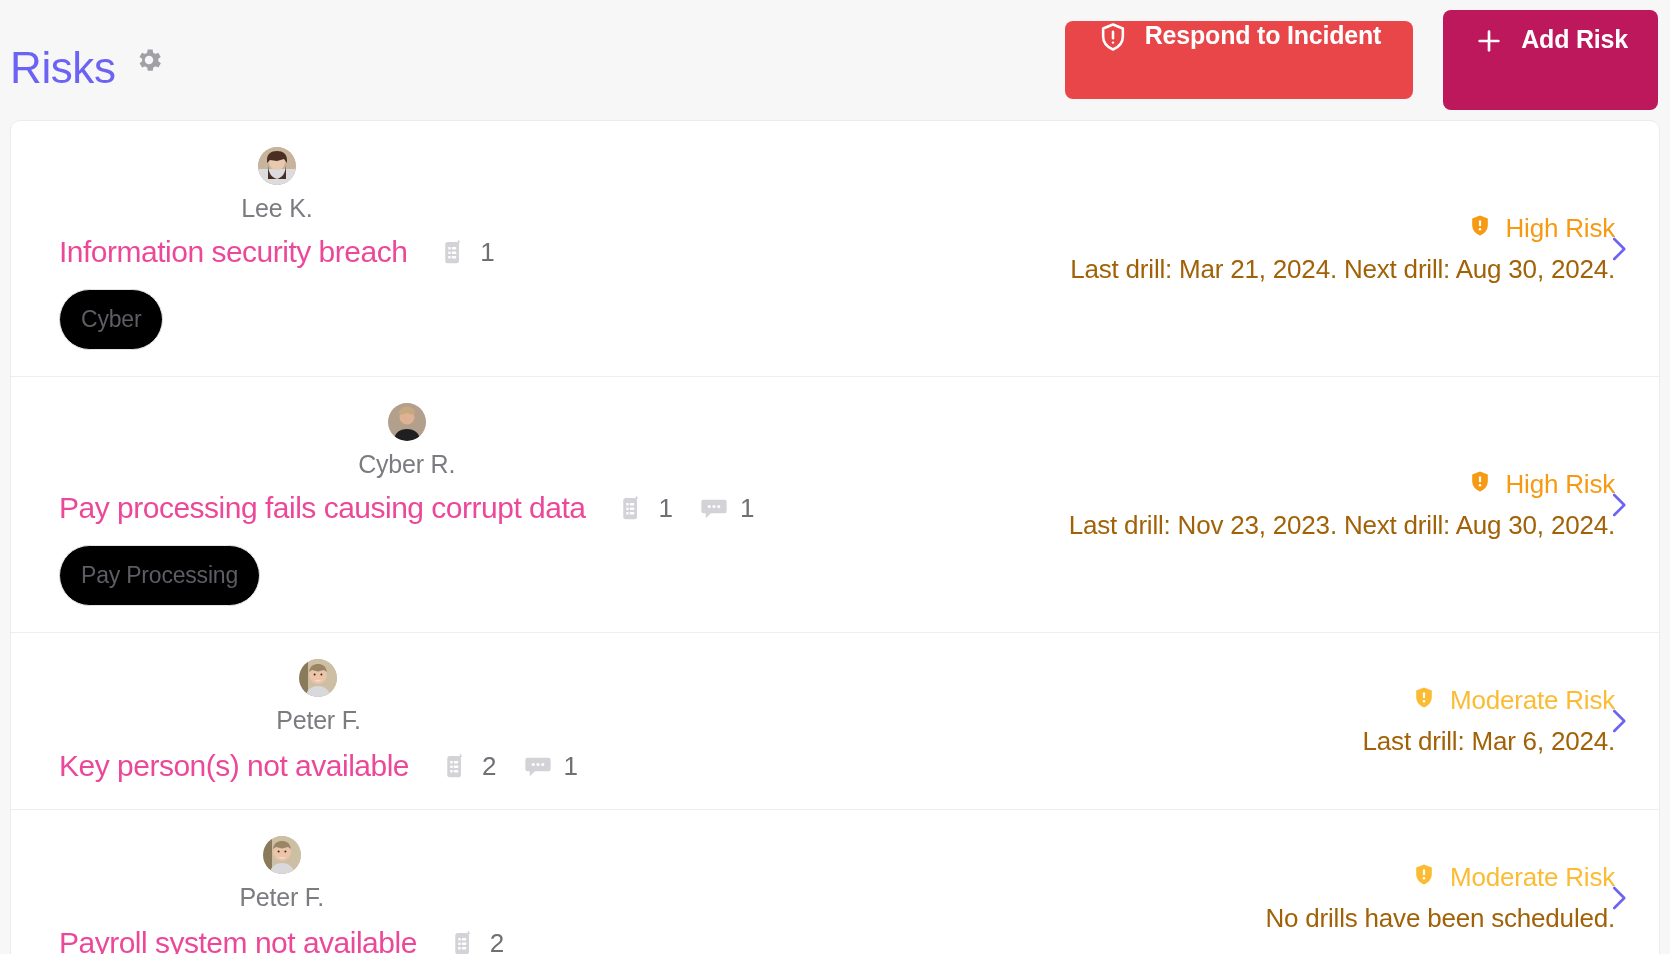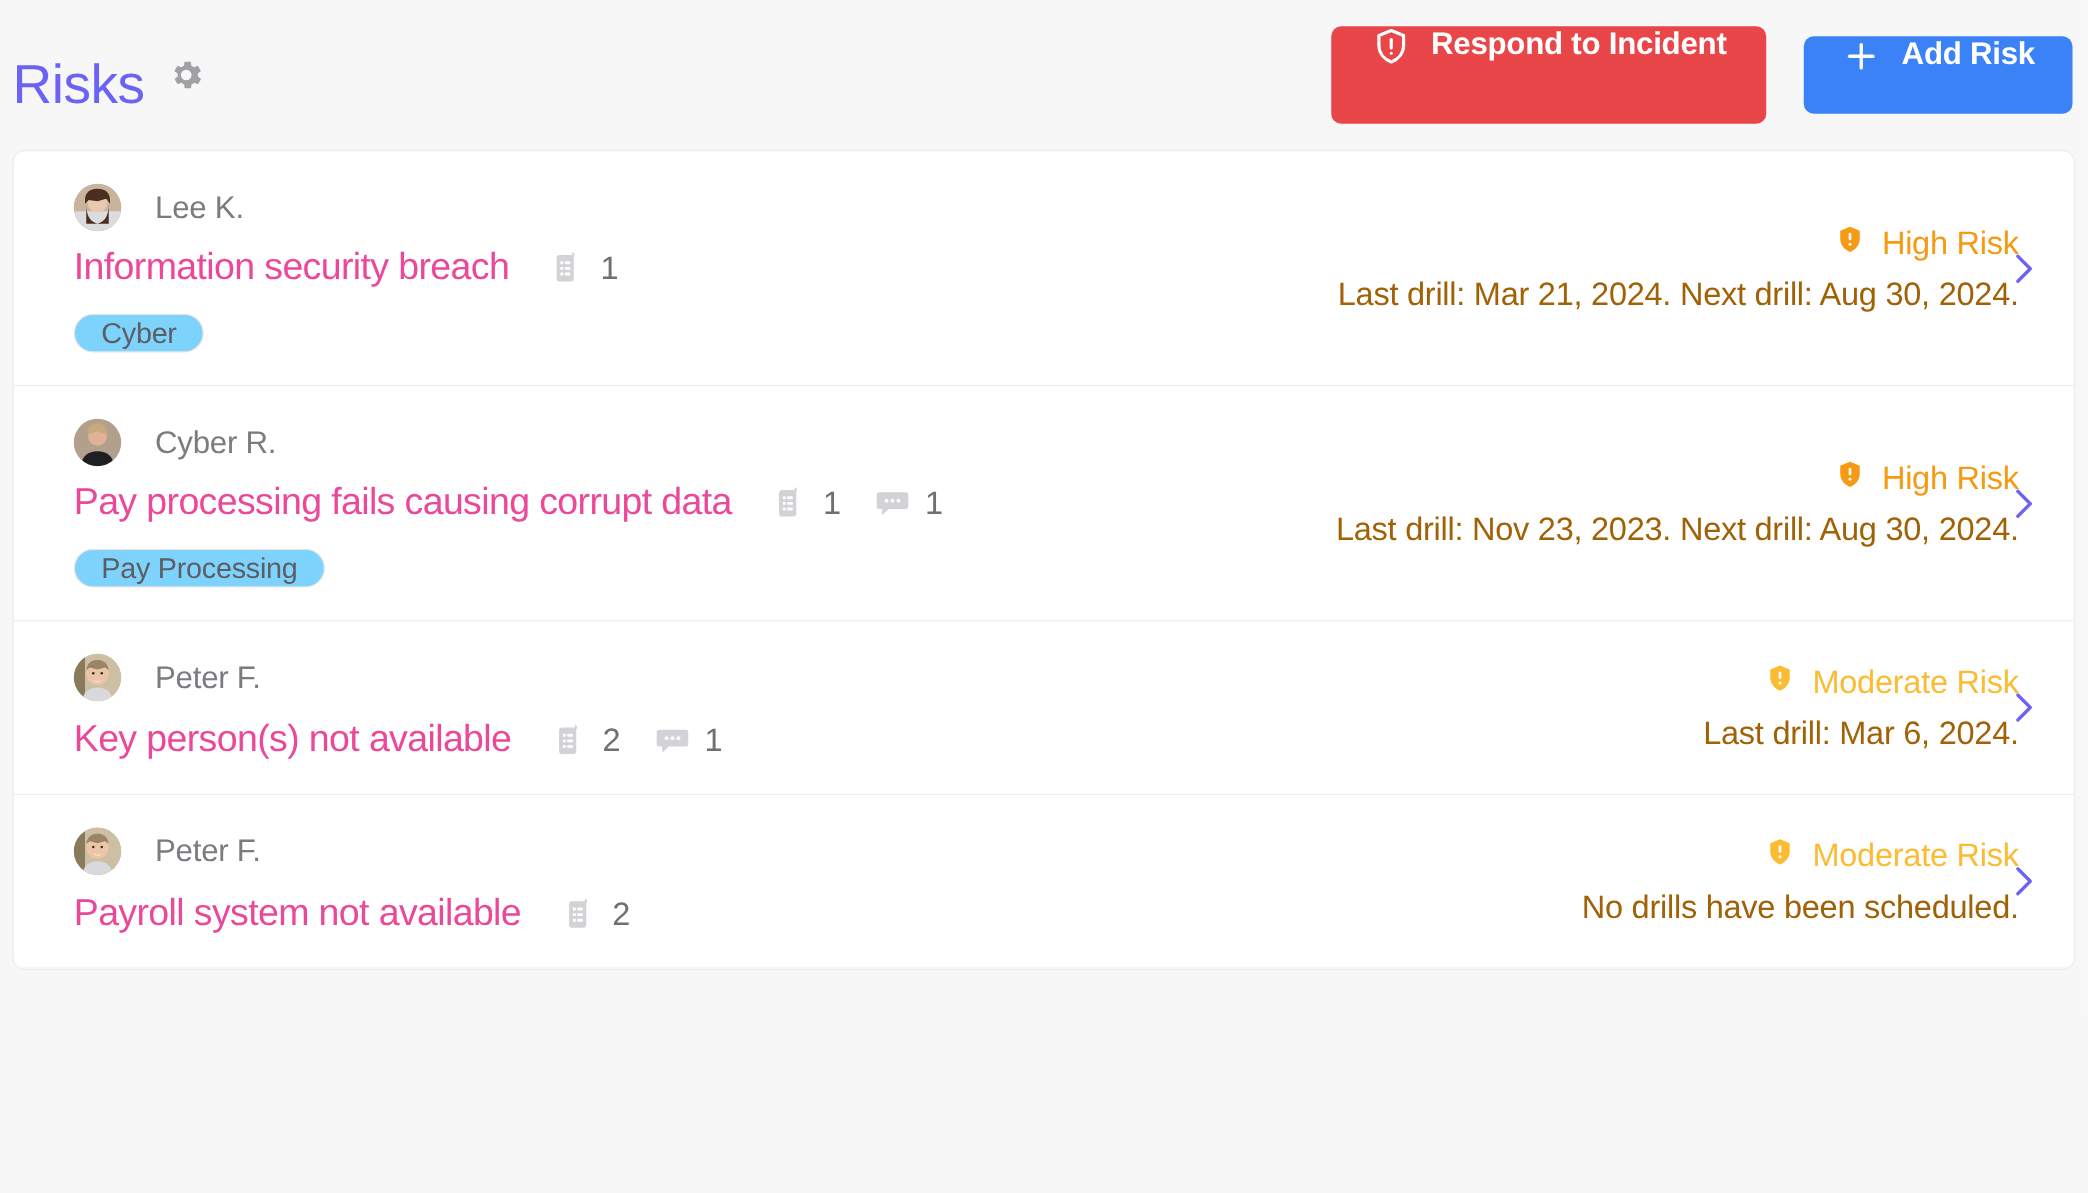--- a/index.html
+++ b/index.html
@@ -24,21 +24,21 @@
   }
   .gear-icon{ width:30px; height:30px; display:block; }
   .header-spacer{ flex:1; }
   .btn{
     display:flex; justify-content:center;
     gap:16px; border:none; border-radius:8px;
     color:#fff; font-family:inherit; font-size:25px; font-weight:700;
     cursor:pointer; letter-spacing:-.2px; white-space:nowrap;
   }
   .btn-incident{ background:#e9464a; height:78px; padding:0 32px; }
-  .btn-add{ background:#3b82f6; height:62px; padding:0 30px; margin-left:30px; }
+  .btn-add{ background:#be185d; height:100px; padding:15px 30px; margin-left:30px; }
   .btn svg{ display:block; }
 
   
   .card{
     margin:0 10px;
     background:#fff;
     border:1px solid #ececee;
     border-radius:10px;
     overflow:hidden;
   }
@@ -50,44 +50,44 @@
   }
   .risk-row:last-child{ border-bottom:1px solid #eeeef0; }
   .row-left{ flex:0 0 auto; min-width:0; }
   .row-right{
     flex:1 1 auto;
     display:flex; flex-direction:column;
     align-items:flex-end; justify-content:center;
     padding-right:18px;
   }
 
-  .person{ display:flex; align-items:center; gap:27px; }
+  .person{ display:flex; align-items:center; gap:9px;flex-direction:column; }
   .avatar{
     width:38px; height:38px; border-radius:50%;
     overflow:hidden; flex:0 0 38px; position:relative;
     background:#cbb7a6;
   }
   .avatar svg{ display:block; width:38px; height:38px; }
   .person-name{ font-size:25px; color:#7b7b80; letter-spacing:-.2px; }
 
   .title-line{ display:flex; align-items:center; gap:0; margin-top:12px; }
   .risk-title{
     font-size:30px; font-weight:400; color:#ec4899; letter-spacing:-.5px;
     white-space:nowrap;
   }
   .meta-group{ display:flex; align-items:center; margin-left:32px; gap:26px; }
   .meta{ display:flex; align-items:center; gap:11px; }
   .meta svg{ display:block; }
   .meta-count{ font-size:26px; color:#6f6f74; }
 
   .tag{
     display:inline-block; margin-top:20px;
-    background:#7dd3fc; border:1px solid #e6e6e9;
+    background:#000000; border:1px solid #e6e6e9;
     border-radius:999px;
-    padding:1px 21px;
+    padding:16px 21px;
     font-size:23px; color:#5d5d63; letter-spacing:-.2px;
   }
 
   .risk-badge{ display:flex; align-items:flex-start; gap:13px; }
   .risk-badge svg{ display:block; }
   .risk-label{ font-size:26px; font-weight:400; letter-spacing:-.2px; }
   .drill-text{
     font-size:26px; color:#a16207; letter-spacing:-.2px;
     margin-top:10px; white-space:nowrap;
   }

